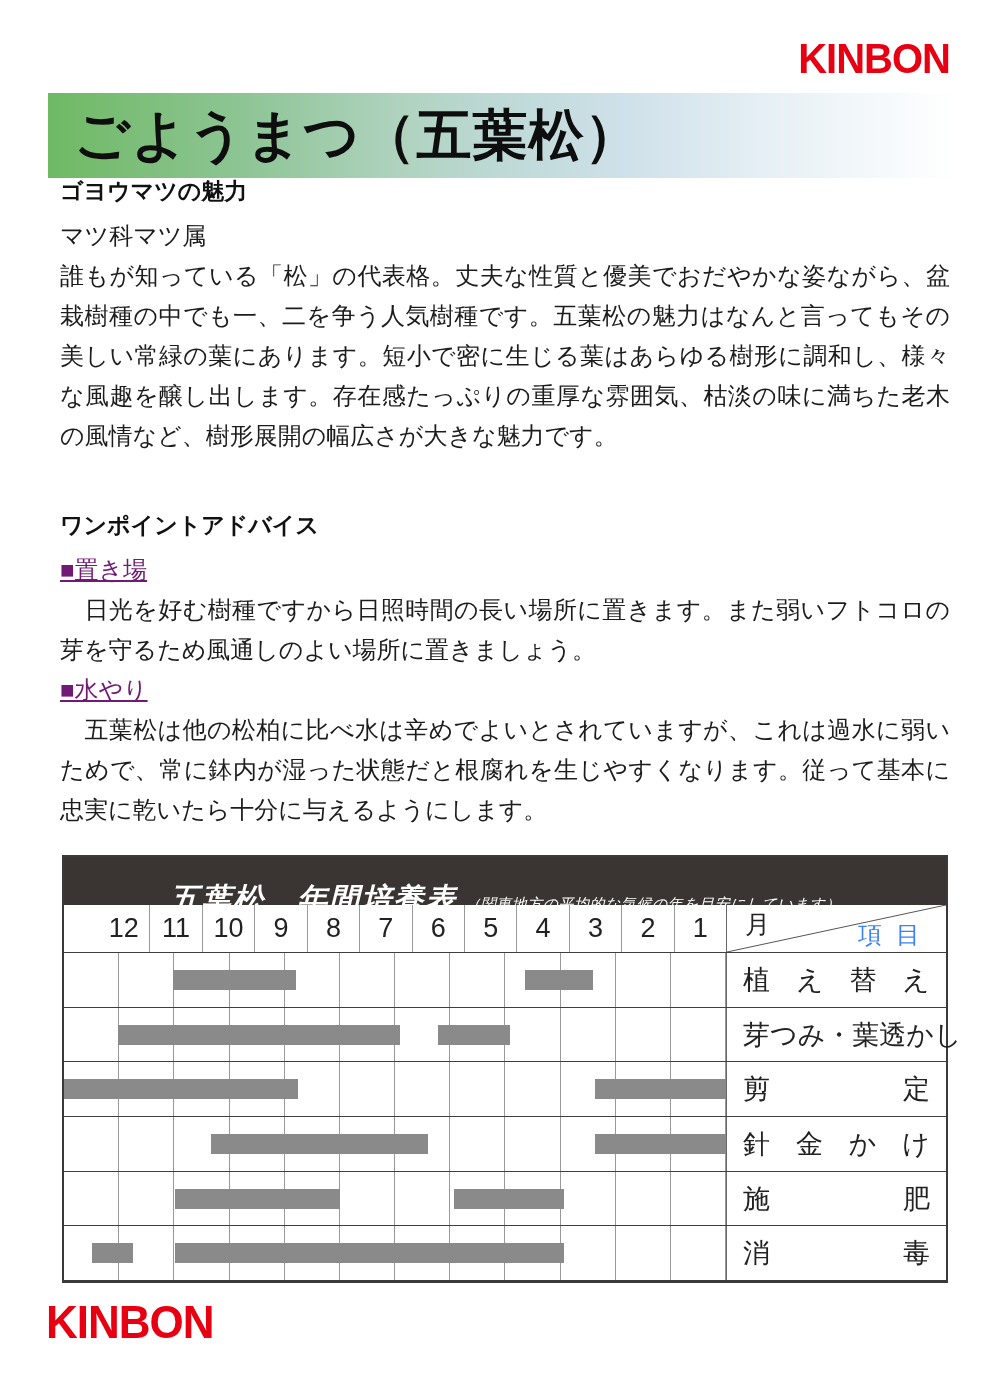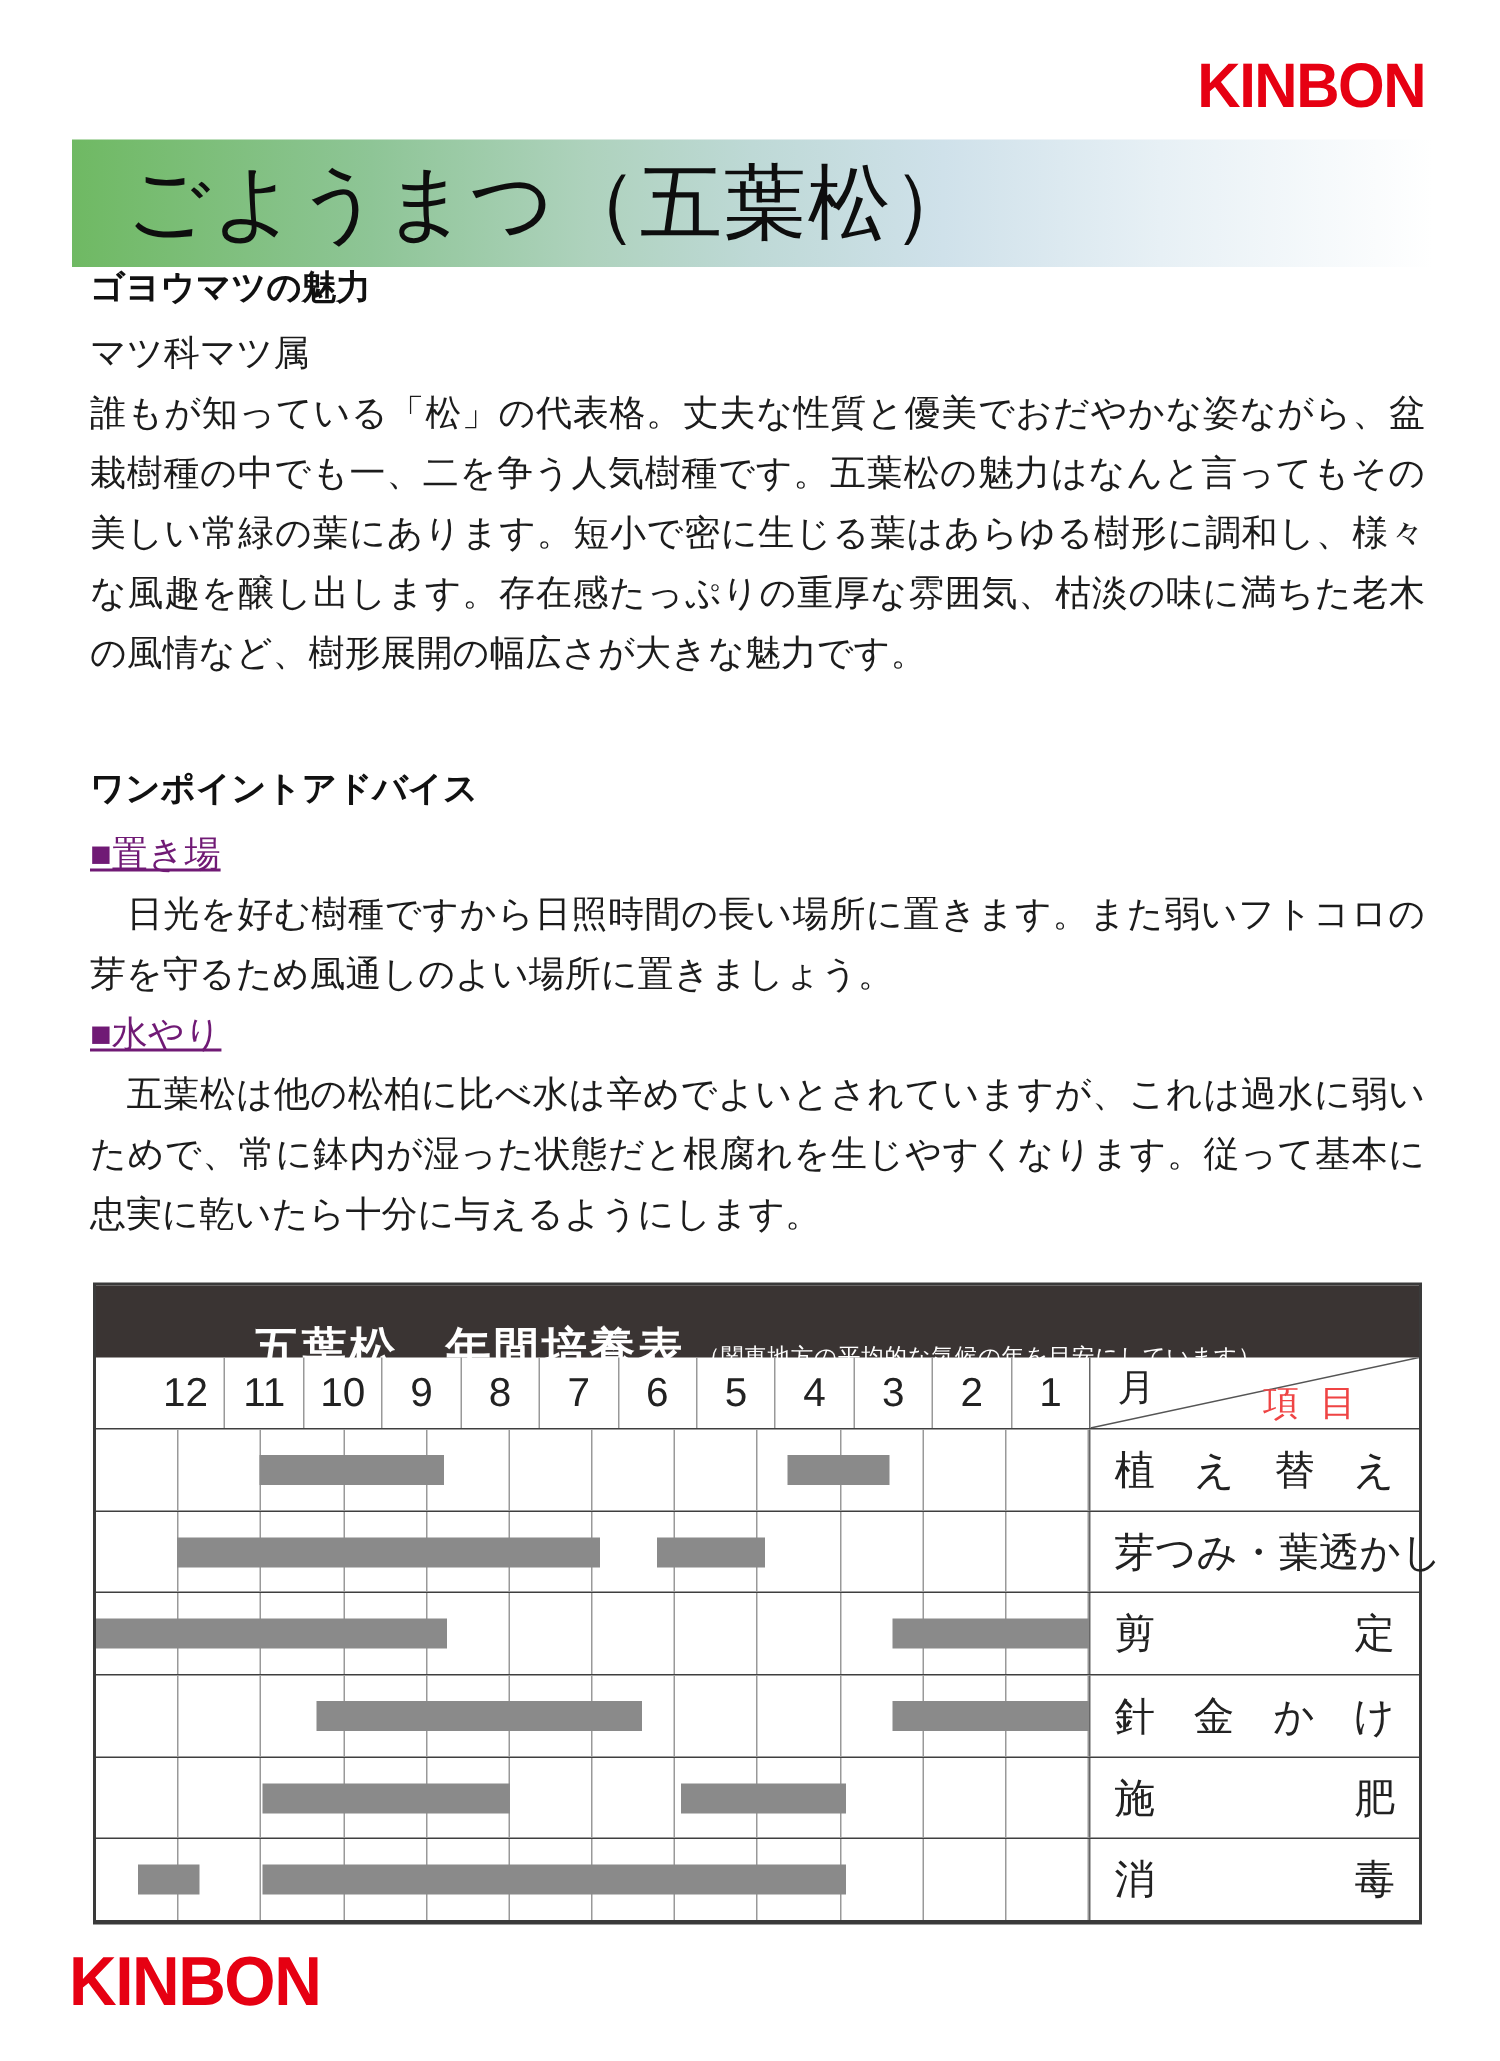--- a/index.html
+++ b/index.html
@@ -20,22 +20,22 @@
 
   
   .banner {
     position:absolute; left:48px; top:93px; width:907px; height:85px;
     background:linear-gradient(90deg,#6fb963 0%, #8ec596 22%, #aed2bd 38%,
                #bed9d6 50%, #cfe1ea 64%, #e7f0f5 80%, #ffffff 100%);
     display:flex; align-items:center;
   }
   .banner-title {
     font-family:"Liberation Serif","DejaVu Serif",serif;
-    font-weight:400; font-size:55px; color:#0e0e0e;
-    padding-left:36px; letter-spacing:1px; white-space:nowrap;
+    font-weight:700; font-size:55px; color:#0e0e0e;
+    padding-left:26px; letter-spacing:1px; white-space:nowrap;
   }
 
   
   .section { position:absolute; left:60px; width:890px; }
   .sec-intro  { top:176px; }
   .sec-advice { top:510px; }
   h2.sec-heading { font-size:23px; font-weight:700; line-height:30px; margin-bottom:10px; color:#111; }
   .body-line { font-size:24px; line-height:40px; color:#1c1c1c; }
   .body-par  { font-size:24px; line-height:40px; color:#1c1c1c; text-align:justify; }
   .advice-sub { font-size:24px; line-height:40px; color:#701a75;text-decoration:underline; }
@@ -43,37 +43,38 @@
   
   .cal-table {
     position:absolute; left:62px; top:855px; width:886px; height:428px;
     border:2px solid #3a3a3a; border-bottom-width:3px; background:#fff;
     display:flex; flex-direction:column;
   }
   .cal-header {
     height:48px; flex:0 0 48px; background:#3a3433; color:#ffffff;
     display:flex; align-items:baseline; justify-content:center; gap:8px;
     padding-top:6px;
+    font-style:italic;
   }
   .cal-title {
     font-family:"Liberation Serif","DejaVu Serif",serif;
     font-weight:700; font-size:30px; letter-spacing:2px;
   }
   .cal-note { font-size:15px; font-weight:400; letter-spacing:0.5px;margin-top:32px; }
   .cal-monthrow { height:47px; flex:0 0 47px; display:flex;margin-left:34px; }
   .cal-months { flex:1; display:flex; }
   .cal-mcell {
     flex:1; display:flex; align-items:center; justify-content:center;
     font-size:27px; color:#222; border-right:1px solid #999;
   }
   .cal-mcell:last-child { border-right:none; }
   .cal-corner { position:relative; width:220px; flex:0 0 220px; border-left:1px solid #666; }
   .cal-corner svg { position:absolute; inset:0; width:100%; height:100%; }
   .corner-month { position:absolute; top:3px; left:18px; font-size:25px; color:#222; }
-  .corner-item  { position:absolute; bottom:1px; right:28px; font-size:24px; color:#ef4444; letter-spacing:14px; }
+  .corner-item  { position:absolute; bottom:1px; right:12px; font-size:24px; color:#3b82f6; letter-spacing:14px; }
   .cal-rows { flex:1; display:flex; flex-direction:column; }
   .cal-row { flex:1; display:flex; border-top:1px solid #3f3f3f; }
   .cal-grid { flex:1; position:relative; display:flex; }
   .cal-gcell { flex:1; border-right:1px solid #999; }
   .cal-gcell:last-child { border-right:none; }
   .cal-bar { position:absolute; top:calc(50% - 10px); height:20px; background:#8a8a8a; }
   .cal-label {
     width:220px; flex:0 0 220px; border-left:1px solid #666;
     display:flex; align-items:center; justify-content:space-between;
     padding:0 16px; font-size:27px; color:#222; font-weight:400;

